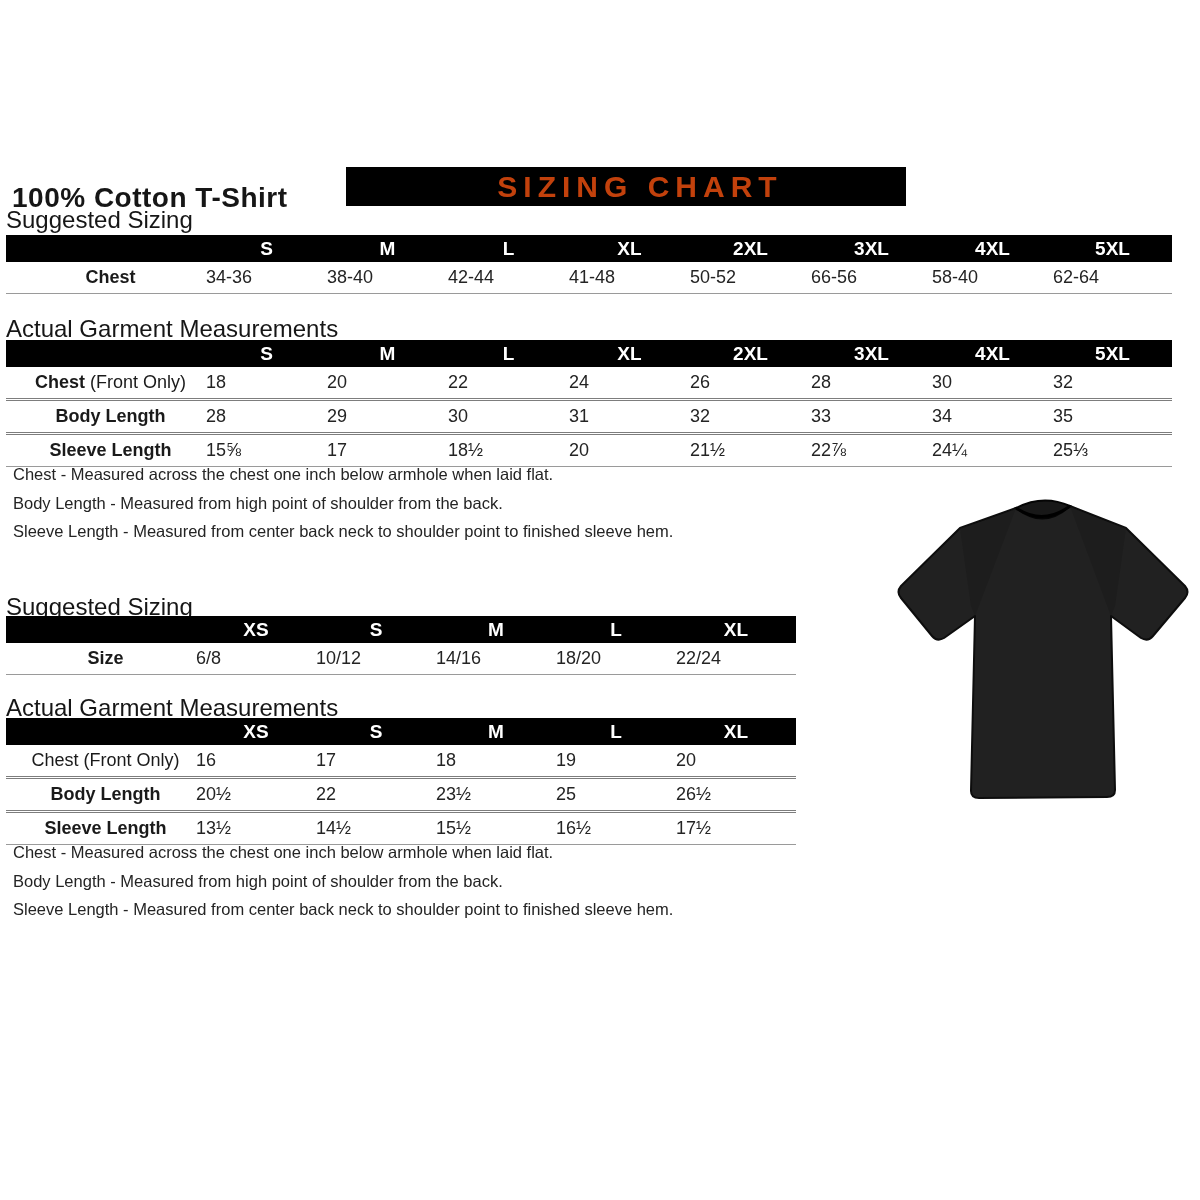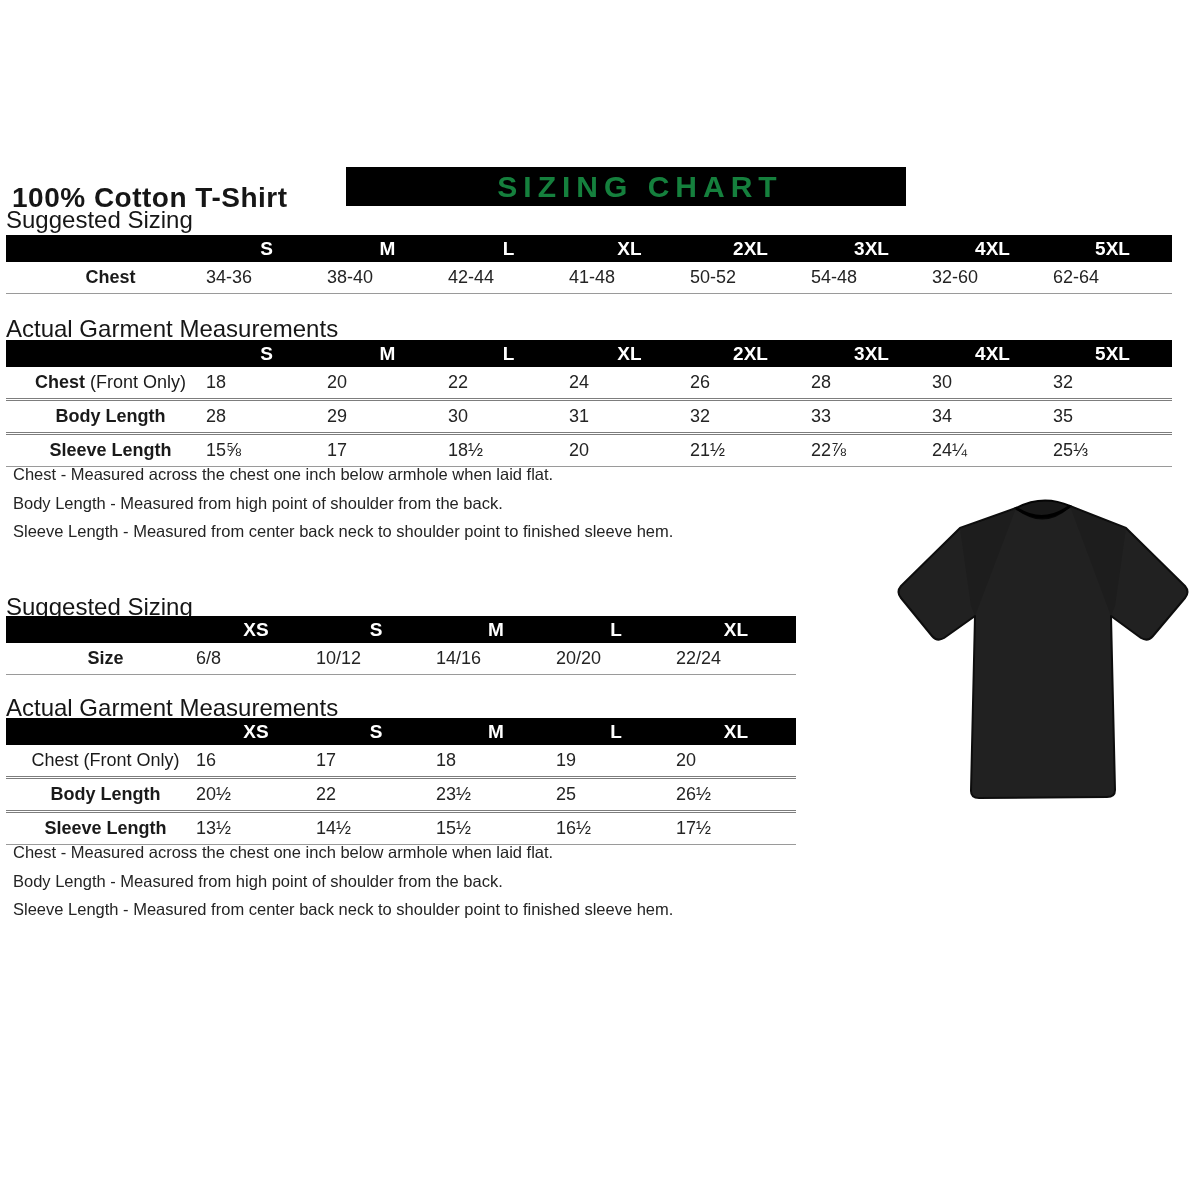--- a/index.html
+++ b/index.html
@@ -8,21 +8,21 @@
     font-family:"Liberation Sans", sans-serif;color:#1c1c1c;
   }
   .page-title{
     position:absolute;top:182px;left:12px;font-size:28px;font-weight:700;
     letter-spacing:0.5px;color:#161616;
   }
   .banner{
     position:absolute;top:167px;left:346px;width:560px;height:39px;background:#000000;
     display:flex;align-items:center;justify-content:center;
   }
-  .banner-text{color:#15803d;font-size:30px;font-weight:700;letter-spacing:6px;margin-left:28px;}
+  .banner-text{color:#c2410c;font-size:30px;font-weight:700;letter-spacing:6px;margin-left:28px;}
   .section-label{position:absolute;left:6px;font-size:24px;color:#161616;}
   .lbl-sug-adult{top:206px;}
   .lbl-act-adult{top:315px;}
   .lbl-sug-youth{top:593px;}
   .lbl-act-youth{top:694px;}
   .youth-title{
     position:absolute;top:549px;left:5px;font-size:28px;font-weight:700;color:#111111;
   }
   table{border-collapse:separate;border-spacing:0;table-layout:fixed;position:absolute;left:6px;}
   .t-sug-adult{top:235px;width:1166px;}
@@ -87,22 +87,22 @@
       </tr>
     </thead>
     <tbody>
       <tr class="last">
         <td class="row-label-cell"><span class="row-label">Chest</span></td>
         <td>34-36</td>
         <td>38-40</td>
         <td>42-44</td>
         <td>41-48</td>
         <td>50-52</td>
-        <td>54-48</td>
-        <td>32-60</td>
+        <td>66-56</td>
+        <td>58-40</td>
         <td>62-64</td>
       </tr>
     </tbody>
   </table>
 
   <div class="section-label lbl-act-adult">Actual Garment Measurements</div>
 
   <table class="t-act-adult">
     <colgroup>
       <col style="width:200px">
@@ -192,21 +192,21 @@
         <th>L</th>
         <th>XL</th>
       </tr>
     </thead>
     <tbody>
       <tr class="last">
         <td class="row-label-cell"><span class="row-label">Size</span></td>
         <td>6/8</td>
         <td>10/12</td>
         <td>14/16</td>
-        <td>20/20</td>
+        <td>18/20</td>
         <td>22/24</td>
       </tr>
     </tbody>
   </table>
 
   <div class="section-label lbl-act-youth">Actual Garment Measurements</div>
 
   <table class="t-act-youth">
     <colgroup>
       <col style="width:190px">

